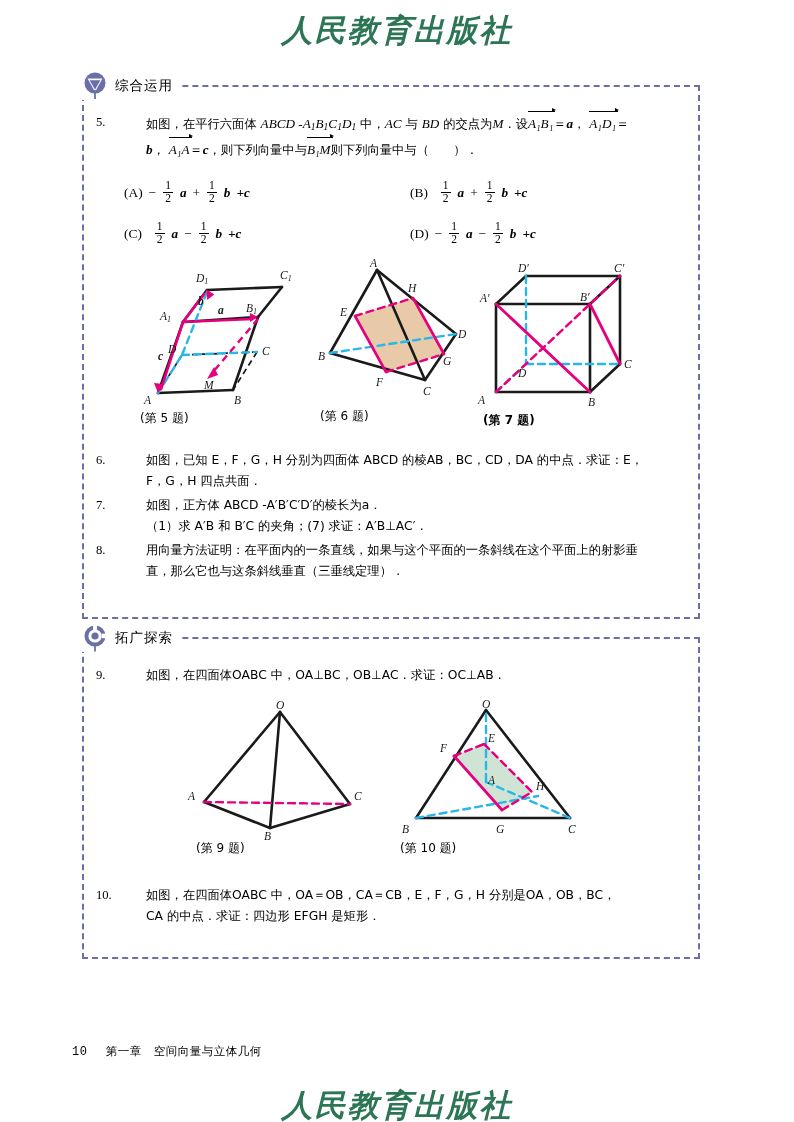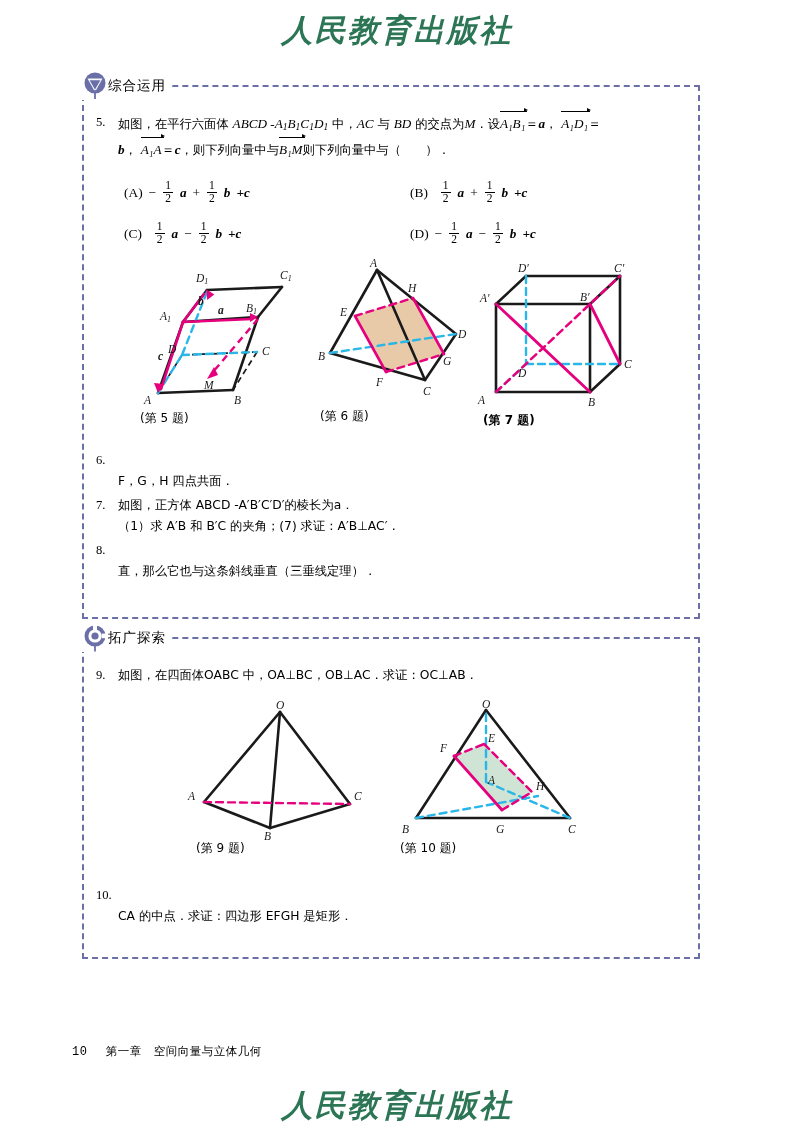--- a/index.html
+++ b/index.html
@@ -27,37 +27,37 @@
   
   .frame{
     position:absolute;
     border:2px dashed #6b6fa8;
     border-radius:1px;
   }
   .frame-a{left:82px;top:85px;width:614px;height:530px;}
   .frame-b{left:82px;top:637px;width:614px;height:318px;}
 
   
-  .sect{position:absolute;display:flex;align-items:center;background:#fff;padding-right:6px;}
+  .sect{position:absolute;display:flex;align-items:center;gap:7px;background:#fff;padding-right:6px;}
   .sect-title{
     font-family:"DejaVu Sans", sans-serif;
     font-size:13.5px;color:#000;letter-spacing:1px;
   }
   .badge{width:26px;height:28px;position:relative;display:block;}
 
   
   .qlist{position:absolute;left:96px;width:592px;}
   .q{
     display:flex;align-items:flex-start;
     font-family:"DejaVu Sans", sans-serif;
     font-size:12.3px;line-height:21px;color:#000;
     margin-bottom:3px;
   }
   .qnum{width:22px;flex:none;text-align:left;font-family:"Liberation Serif",serif;font-size:12.6px;}
-  .qbody{flex:1;}
+  .qbody{flex:1;margin-left:28px;}
   .mi{font-family:"Liberation Serif", serif;font-style:italic;font-size:13.2px;}
   .mr{font-family:"Liberation Serif", serif;font-size:13.2px;}
   .sub{font-size:9.5px;vertical-align:-2px;font-style:italic;}
   .vecwrap{display:inline-block;position:relative;padding-top:1px;}
   .vecwrap::before{
     content:"";position:absolute;left:0;right:-2px;top:-1px;height:1px;background:#000;
   }
   .vecwrap::after{
     content:"";position:absolute;right:-3px;top:-4px;
     border-left:4px solid #000;border-top:2.5px solid transparent;border-bottom:2.5px solid transparent;
@@ -332,35 +332,35 @@
         <text x="30" y="113">D</text>
       </g>
     </svg>
     <div class="cap" style="left:-5px;top:148px;width:170px;font-weight:bold;">(第 7 题)</div>
   </div>
 
   <div class="qlist" style="top:450px;">
     <div class="q">
       <span class="qnum">6.</span>
       <span class="qbody">
-        <br>
+        <span>如图，已知 E，F，G，H 分别为四面体 ABCD 的棱AB，BC，CD，DA 的中点．求证：E，</span><br>
         <span>F，G，H 四点共面．</span>
       </span>
     </div>
     <div class="q">
       <span class="qnum">7.</span>
       <span class="qbody">
         <span>如图，正方体 ABCD -A′B′C′D′的棱长为a．</span><br>
         <span>（1）求 A′B 和 B′C 的夹角；(7) 求证：A′B⊥AC′．</span>
       </span>
     </div>
     <div class="q">
       <span class="qnum">8.</span>
       <span class="qbody">
-        <br>
+        <span>用向量方法证明：在平面内的一条直线，如果与这个平面的一条斜线在这个平面上的射影垂</span><br>
         <span>直，那么它也与这条斜线垂直（三垂线定理）．</span>
       </span>
     </div>
   </div>
 
   <div class="sect" style="left:82px;top:624px;">
     <span class="badge">
       <svg width="26" height="28" viewBox="0 0 26 28">
         <circle cx="13" cy="12" r="10.5" fill="#6b6fa8"></circle>
         <circle cx="13" cy="12" r="6.6" fill="#ffffff"></circle>
@@ -439,21 +439,21 @@
         <text x="160" y="133">C</text>
       </g>
     </svg>
     <div class="cap" style="left:-8px;top:140px;width:190px;">(第 10 题)</div>
   </div>
 
   <div class="qlist" style="top:885px;">
     <div class="q">
       <span class="qnum">10.</span>
       <span class="qbody">
-        <br>
+        <span>如图，在四面体OABC 中，OA＝OB，CA＝CB，E，F，G，H 分别是OA，OB，BC，</span><br>
         <span>CA 的中点．求证：四边形 EFGH 是矩形．</span>
       </span>
     </div>
   </div>
 
   <div class="footer">
     <span class="pg">10</span>
     <span style="display:inline-block;width:10px;"></span>
     <span>第一章　空间向量与立体几何</span>
   </div>

